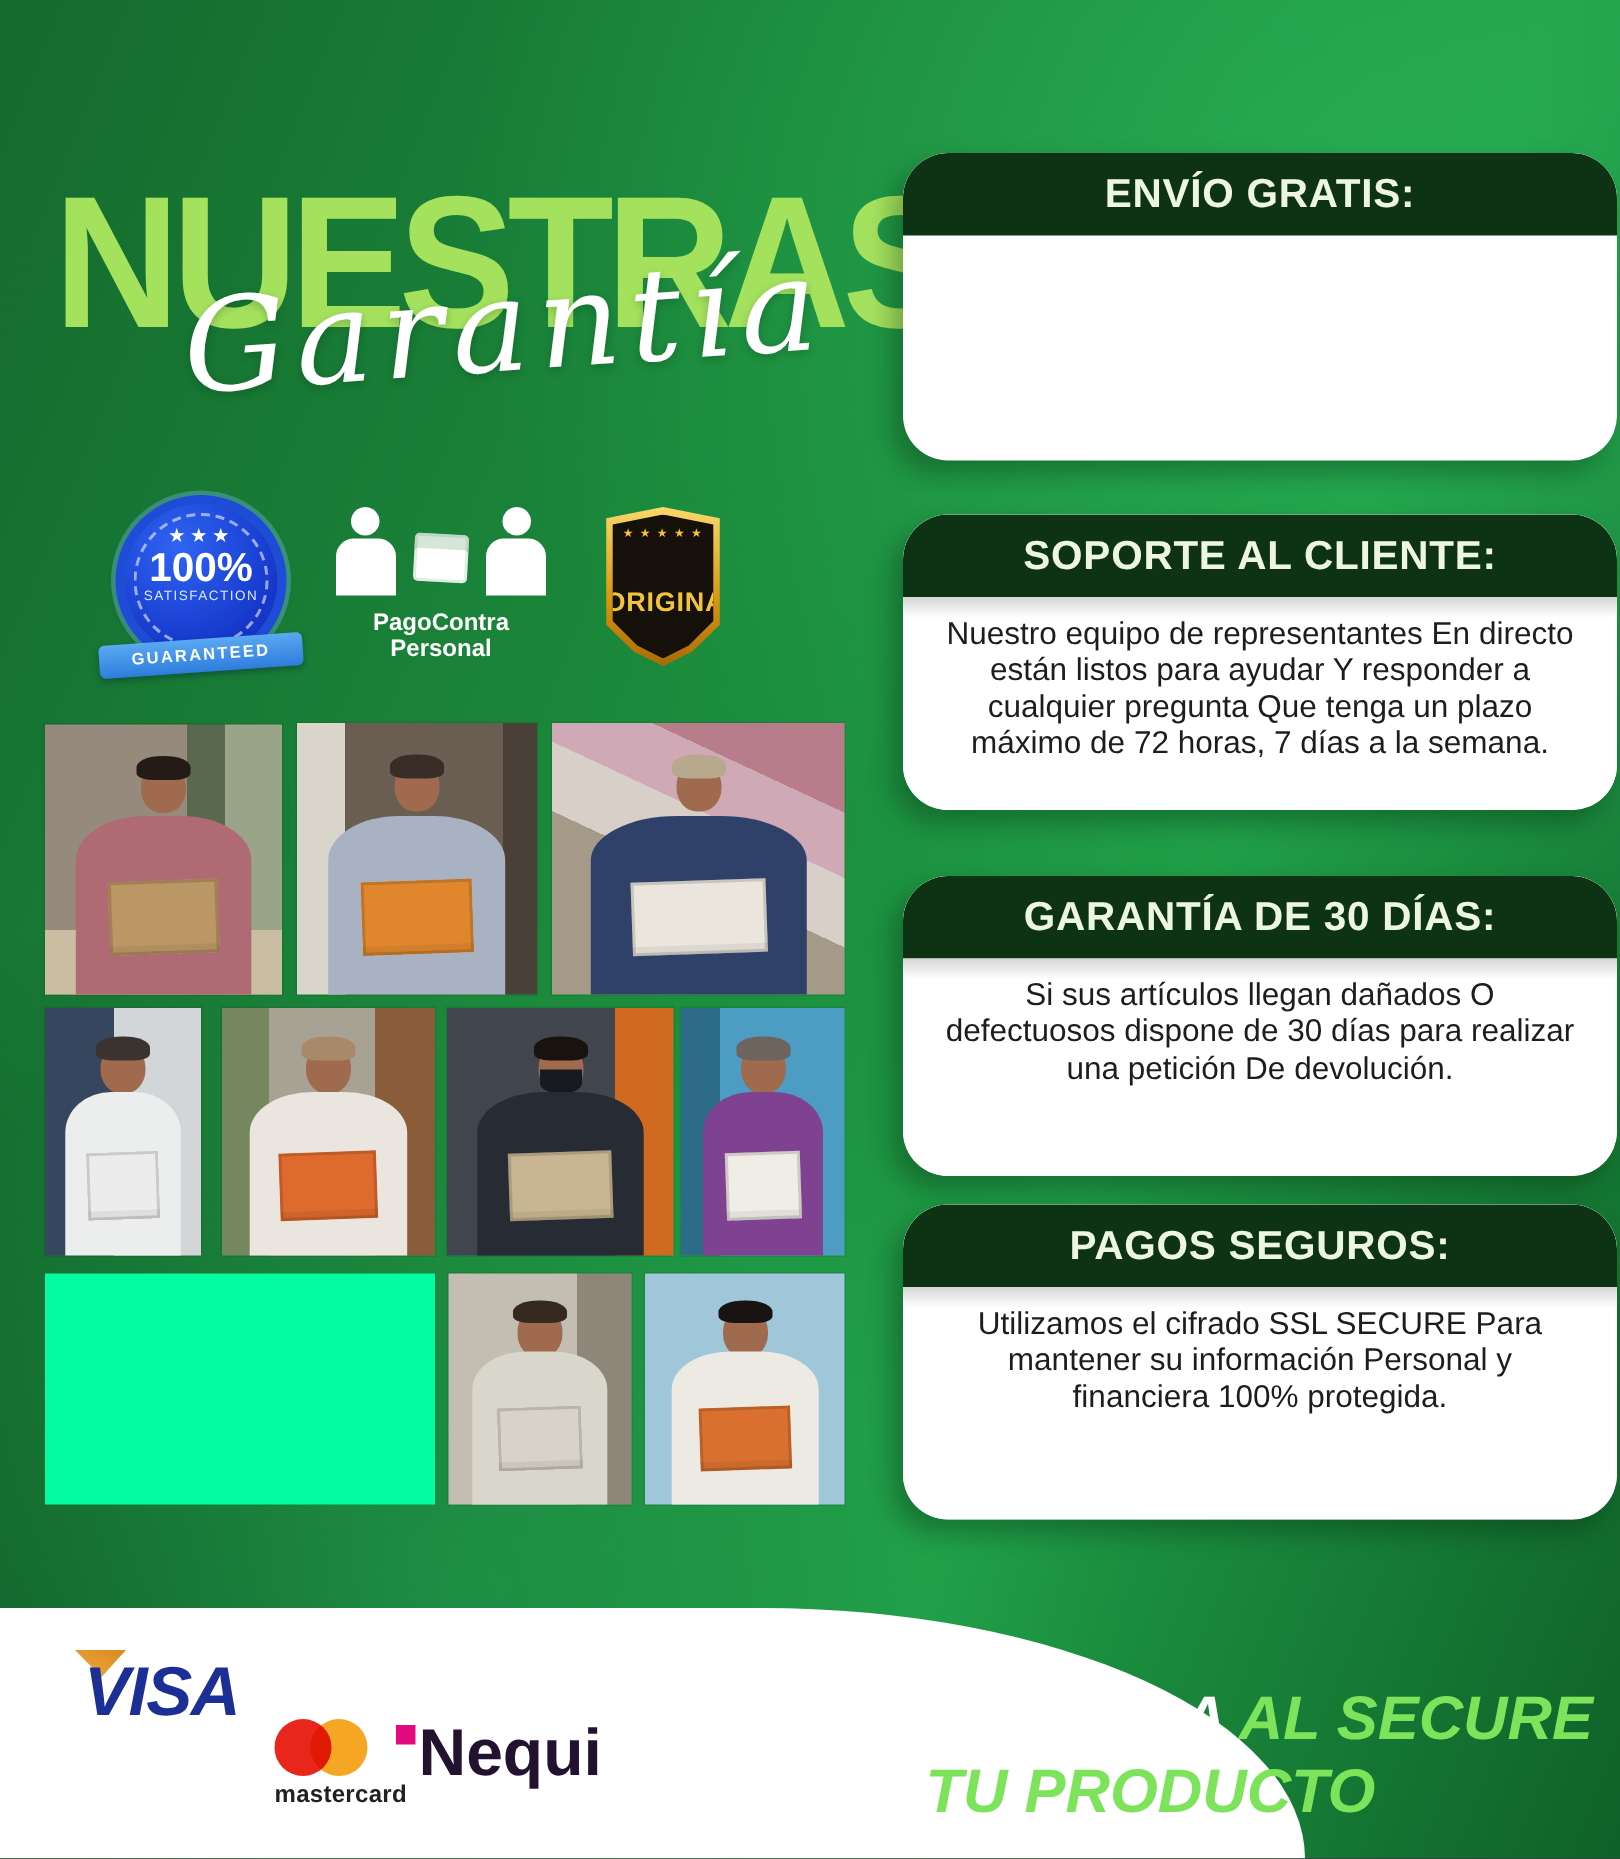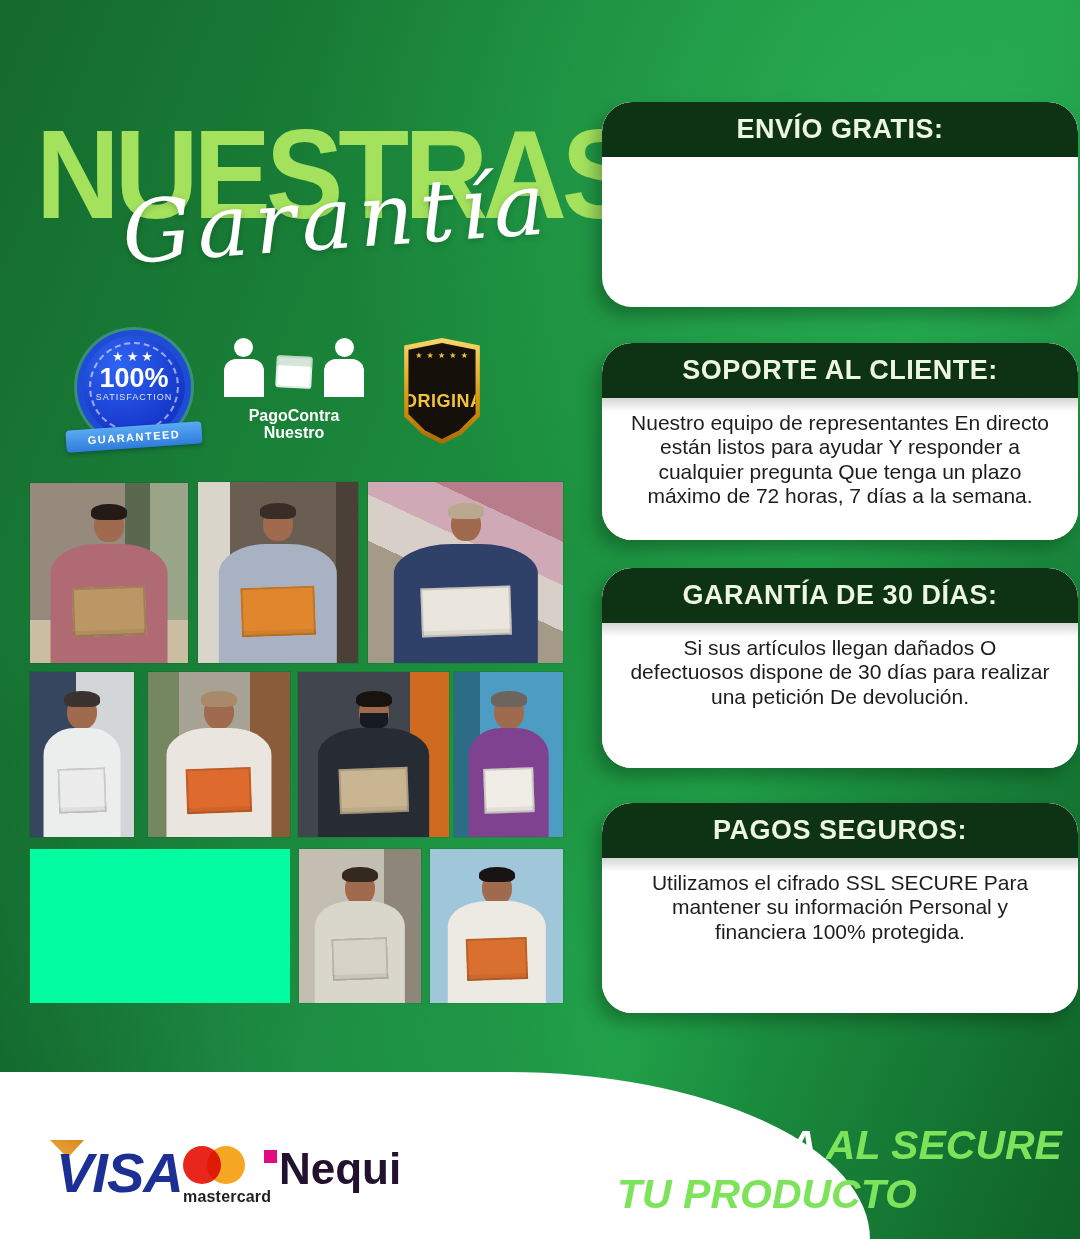--- a/index.html
+++ b/index.html
@@ -120,37 +120,37 @@
   .tGreen{left:30px;top:849px;width:260px;height:154px;background:#03fca2;box-shadow:none;}
   .tH{left:299px;top:849px;width:122px;height:154px;--shirt:#d9d6cc;--boxc:#d8d3c8;--hair:#35281f;
       background:linear-gradient(90deg,#c4beb2 0 70%,#8f867a 70%);}
   .tI{left:430px;top:849px;width:133px;height:154px;--shirt:#eceae3;--boxc:#d97030;--hair:#191313;
       background:#a0c6da;}
   
   .card{
     position:absolute;left:602px;width:476px;border-radius:30px;background:#fff;
     box-shadow:-7px 9px 16px rgba(0,25,8,.30);display:flex;flex-direction:column;overflow:hidden;
   }
-  .c1{top:102px;height:205px;} .c2{top:343px;height:197px;} .c3{top:568px;height:200px;} .c4{top:803px;height:210px;}
+  .c1{top:102px;height:205px;} .c2{top:343px;height:197px;} .c3{top:584px;height:200px;} .c4{top:803px;height:210px;}
   .card-header{
     height:55px;flex:none;background:#0e3314;border-radius:30px 30px 0 0;
     display:flex;align-items:center;justify-content:center;
   }
   .card-header span{color:#edf5e3;font-size:27px;font-weight:700;letter-spacing:.5px;}
   .card-body{
     flex:1;background:linear-gradient(180deg,#d6d6d6 0,#ffffff 14px);
     padding:13px 26px 10px;color:#1d1d1d;font-size:21px;line-height:1.16;text-align:center;
   }
   
   .footer-shape{
     position:absolute;left:0;bottom:0;width:870px;height:167px;background:#ffffff;
     border-top-right-radius:380px 175px;
   }
-  .visa-logo{position:absolute;left:56px;top:1140px;color:#1c2f95;
-    font-size:56px;font-weight:800;font-style:italic;letter-spacing:-1px;}
+  .visa-logo{position:absolute;left:56px;top:1100px;color:#1c2f95;
+    font-size:46px;font-weight:800;font-style:italic;letter-spacing:-1px;}
   .visa-wing{position:absolute;left:-6px;top:0px;width:34px;height:18px;
     background:linear-gradient(25deg,#f0a83f,#d98a1f);
     clip-path:polygon(0 0,100% 0,52% 100%);}
   .visa-logo span{position:relative;}
   .mc-logo{position:absolute;left:183px;top:1146px;width:64px;text-align:center;}
   .mc-circles{position:relative;height:40px;}
   .mc-red,.mc-orange{position:absolute;top:0;width:38px;height:38px;border-radius:50%;}
   .mc-red{left:0;background:#e8261c;}
   .mc-orange{left:24px;background:#f5a623;mix-blend-mode:multiply;}
   .mc-text{font-size:16px;color:#231f20;letter-spacing:.2px;margin-top:2px;font-weight:600;}
@@ -186,21 +186,21 @@
         <i class="cod-head"></i>
         <i class="cod-torso"></i>
       </div>
       <div class="cod-box"></div>
       <div class="cod-person cod-right">
         <i class="cod-head"></i>
         <i class="cod-torso"></i>
       </div>
     </div>
     <div class="cod-t1">PagoContra</div>
-    <div class="cod-t2">Nuestro</div>
+    <div class="cod-t2">Personal</div>
   </div>
 
   <div class="badge badge-shield">
     <div class="sh-outer"></div>
     <div class="sh-inner">
       <div class="sh-stars">★ ★ ★ ★ ★</div>
       <div class="sh-l1">ORIGINAL</div>
       <div class="sh-l2">PRODUCT</div>
       <div class="sh-ribbon">GUARANTEED</div>
       <div class="sh-pct">100%</div>

